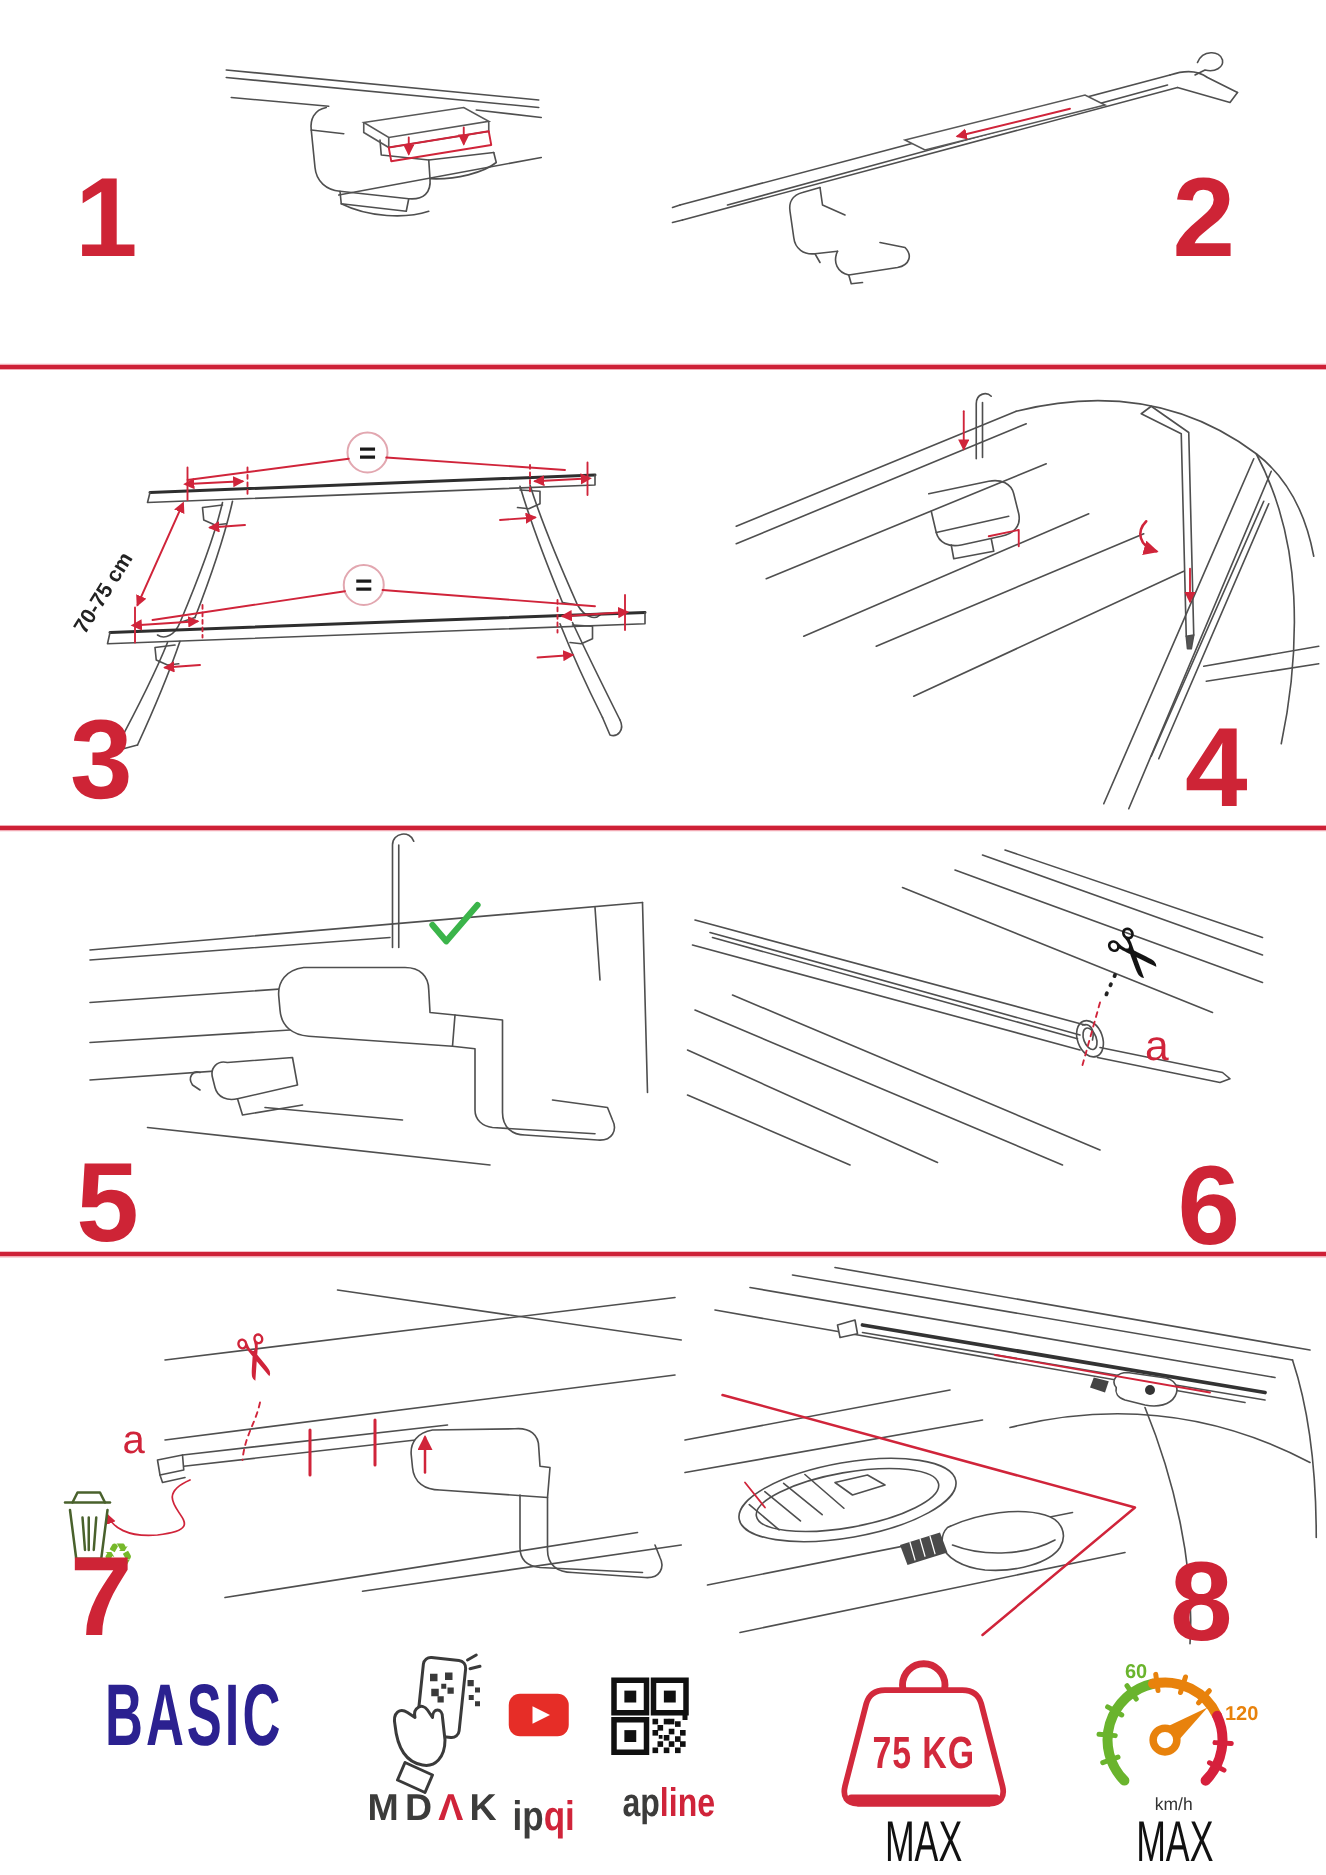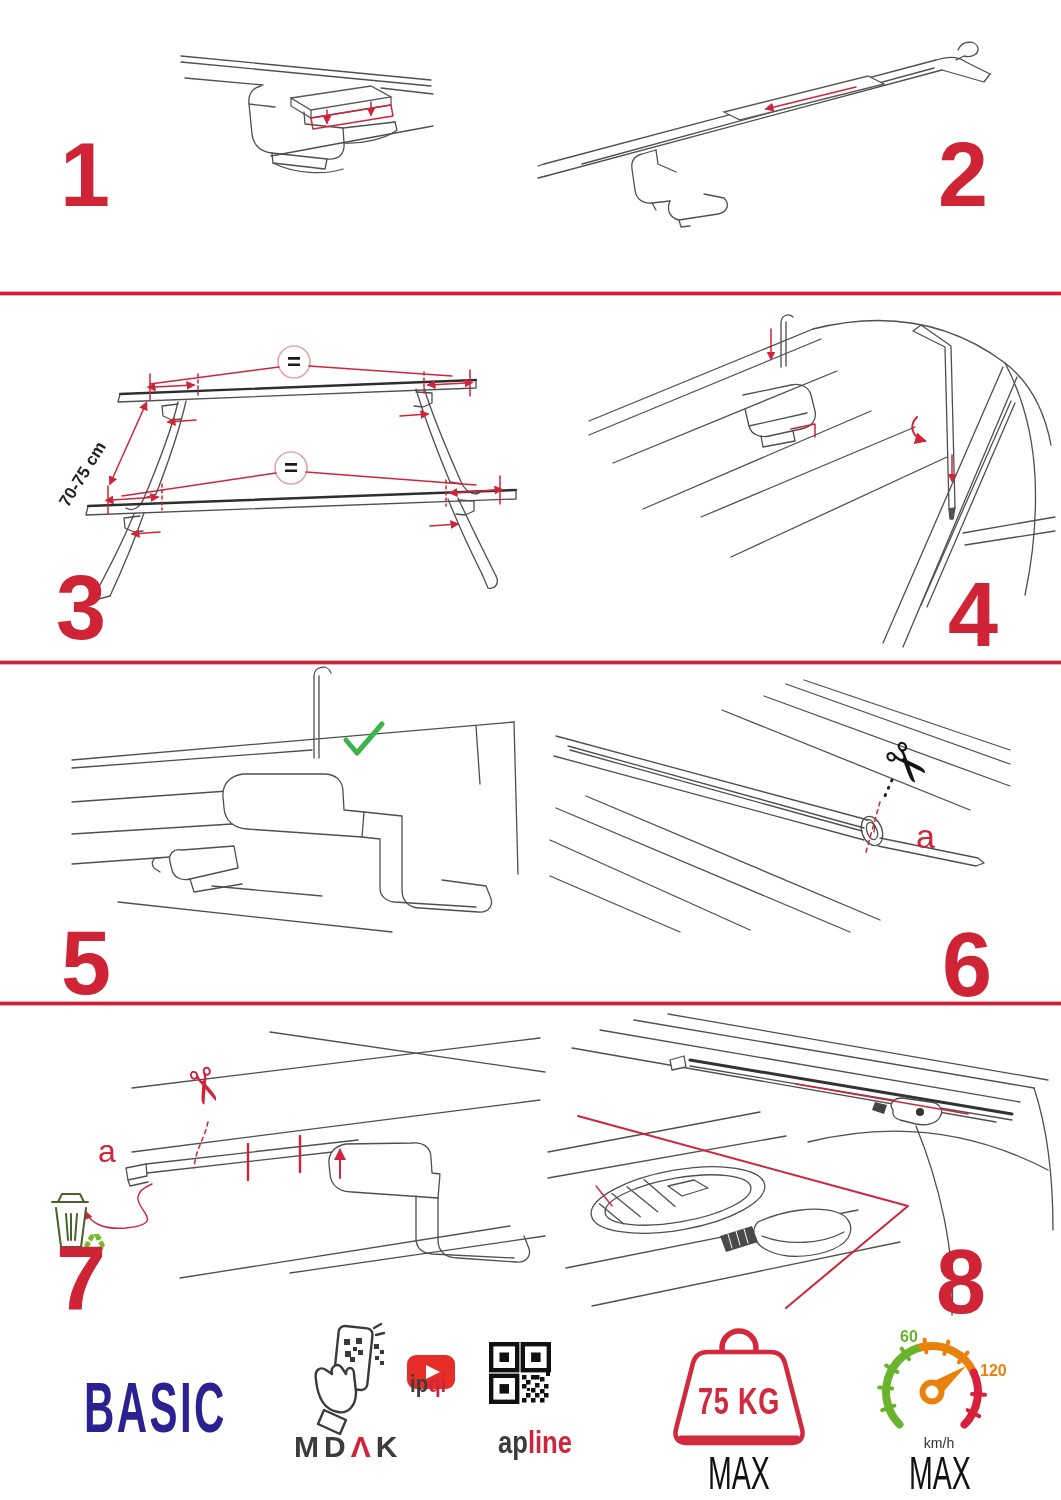--- a/index.html
+++ b/index.html
@@ -6,25 +6,25 @@
   .page{position:relative;width:1061px;height:1500px;background:#ffffff;margin:0 auto;
         font-family:"Liberation Sans",sans-serif;overflow:hidden;}
   .sep{position:absolute;left:0;width:1061px;height:5px;
        background:linear-gradient(to bottom,#f2a9b3 0,#f2a9b3 1px,#ce2137 1px,#ce2137 4px,#f2a9b3 4px,#f2a9b3 5px);}
   .num{position:absolute;font-size:90px;font-weight:700;line-height:1;color:#ce2436;}
   svg{position:absolute;overflow:visible;}
   svg text{font-family:"Liberation Sans",sans-serif;}
   svg text.glyph{font-family:"DejaVu Sans",sans-serif;}
   .art{stroke:#4f4f4f;fill:none;stroke-width:1.3;stroke-linecap:round;stroke-linejoin:round;}
   .red{stroke:#d0243a;fill:none;stroke-width:1.5;stroke-linecap:round;stroke-linejoin:round;}
-  .basic{position:absolute;left:84px;top:1337px;font-size:70px;font-weight:700;line-height:1;color:#2b2190;white-space:nowrap;margin-top:36px;}
+  .basic{position:absolute;left:84px;top:1337px;font-size:70px;font-weight:700;line-height:1;color:#2b2190;white-space:nowrap;}
   .cond{display:inline-block;transform-origin:0 0;}
   .brandline{position:absolute;left:64px;top:1426px;font-size:31px;font-weight:700;line-height:1;white-space:nowrap;}
   .mdak{position:absolute;left:294px;top:1432px;font-size:30px;font-weight:700;letter-spacing:5px;line-height:1;color:#3c3c3b;white-space:nowrap;}
-  .ipqi{position:absolute;left:410px;top:1372px;font-size:24px;font-weight:700;line-height:1;color:#3c3c3b;white-space:nowrap;}
+  .ipqi{position:absolute;left:410px;top:1436px;font-size:33px;font-weight:700;line-height:1;color:#3c3c3b;white-space:nowrap;}
   .apline{position:absolute;left:498px;top:1426px;font-size:32px;font-weight:700;line-height:1;color:#3c3c3b;white-space:nowrap;} .ink{color:#1d1d1b;} .redtxt{color:#d0243a;}
   .maxlabel{position:absolute;font-size:46px;font-weight:400;line-height:1;color:#111;text-align:center;}
   .maxlabel .cond{transform:scaleX(.62);transform-origin:50% 0;}
 </style>
 </head>
 <body>
 
 <div class="page">
 
   <svg style="left:175px;top:22px" width="262" height="215" viewBox="0 0 262 215">

